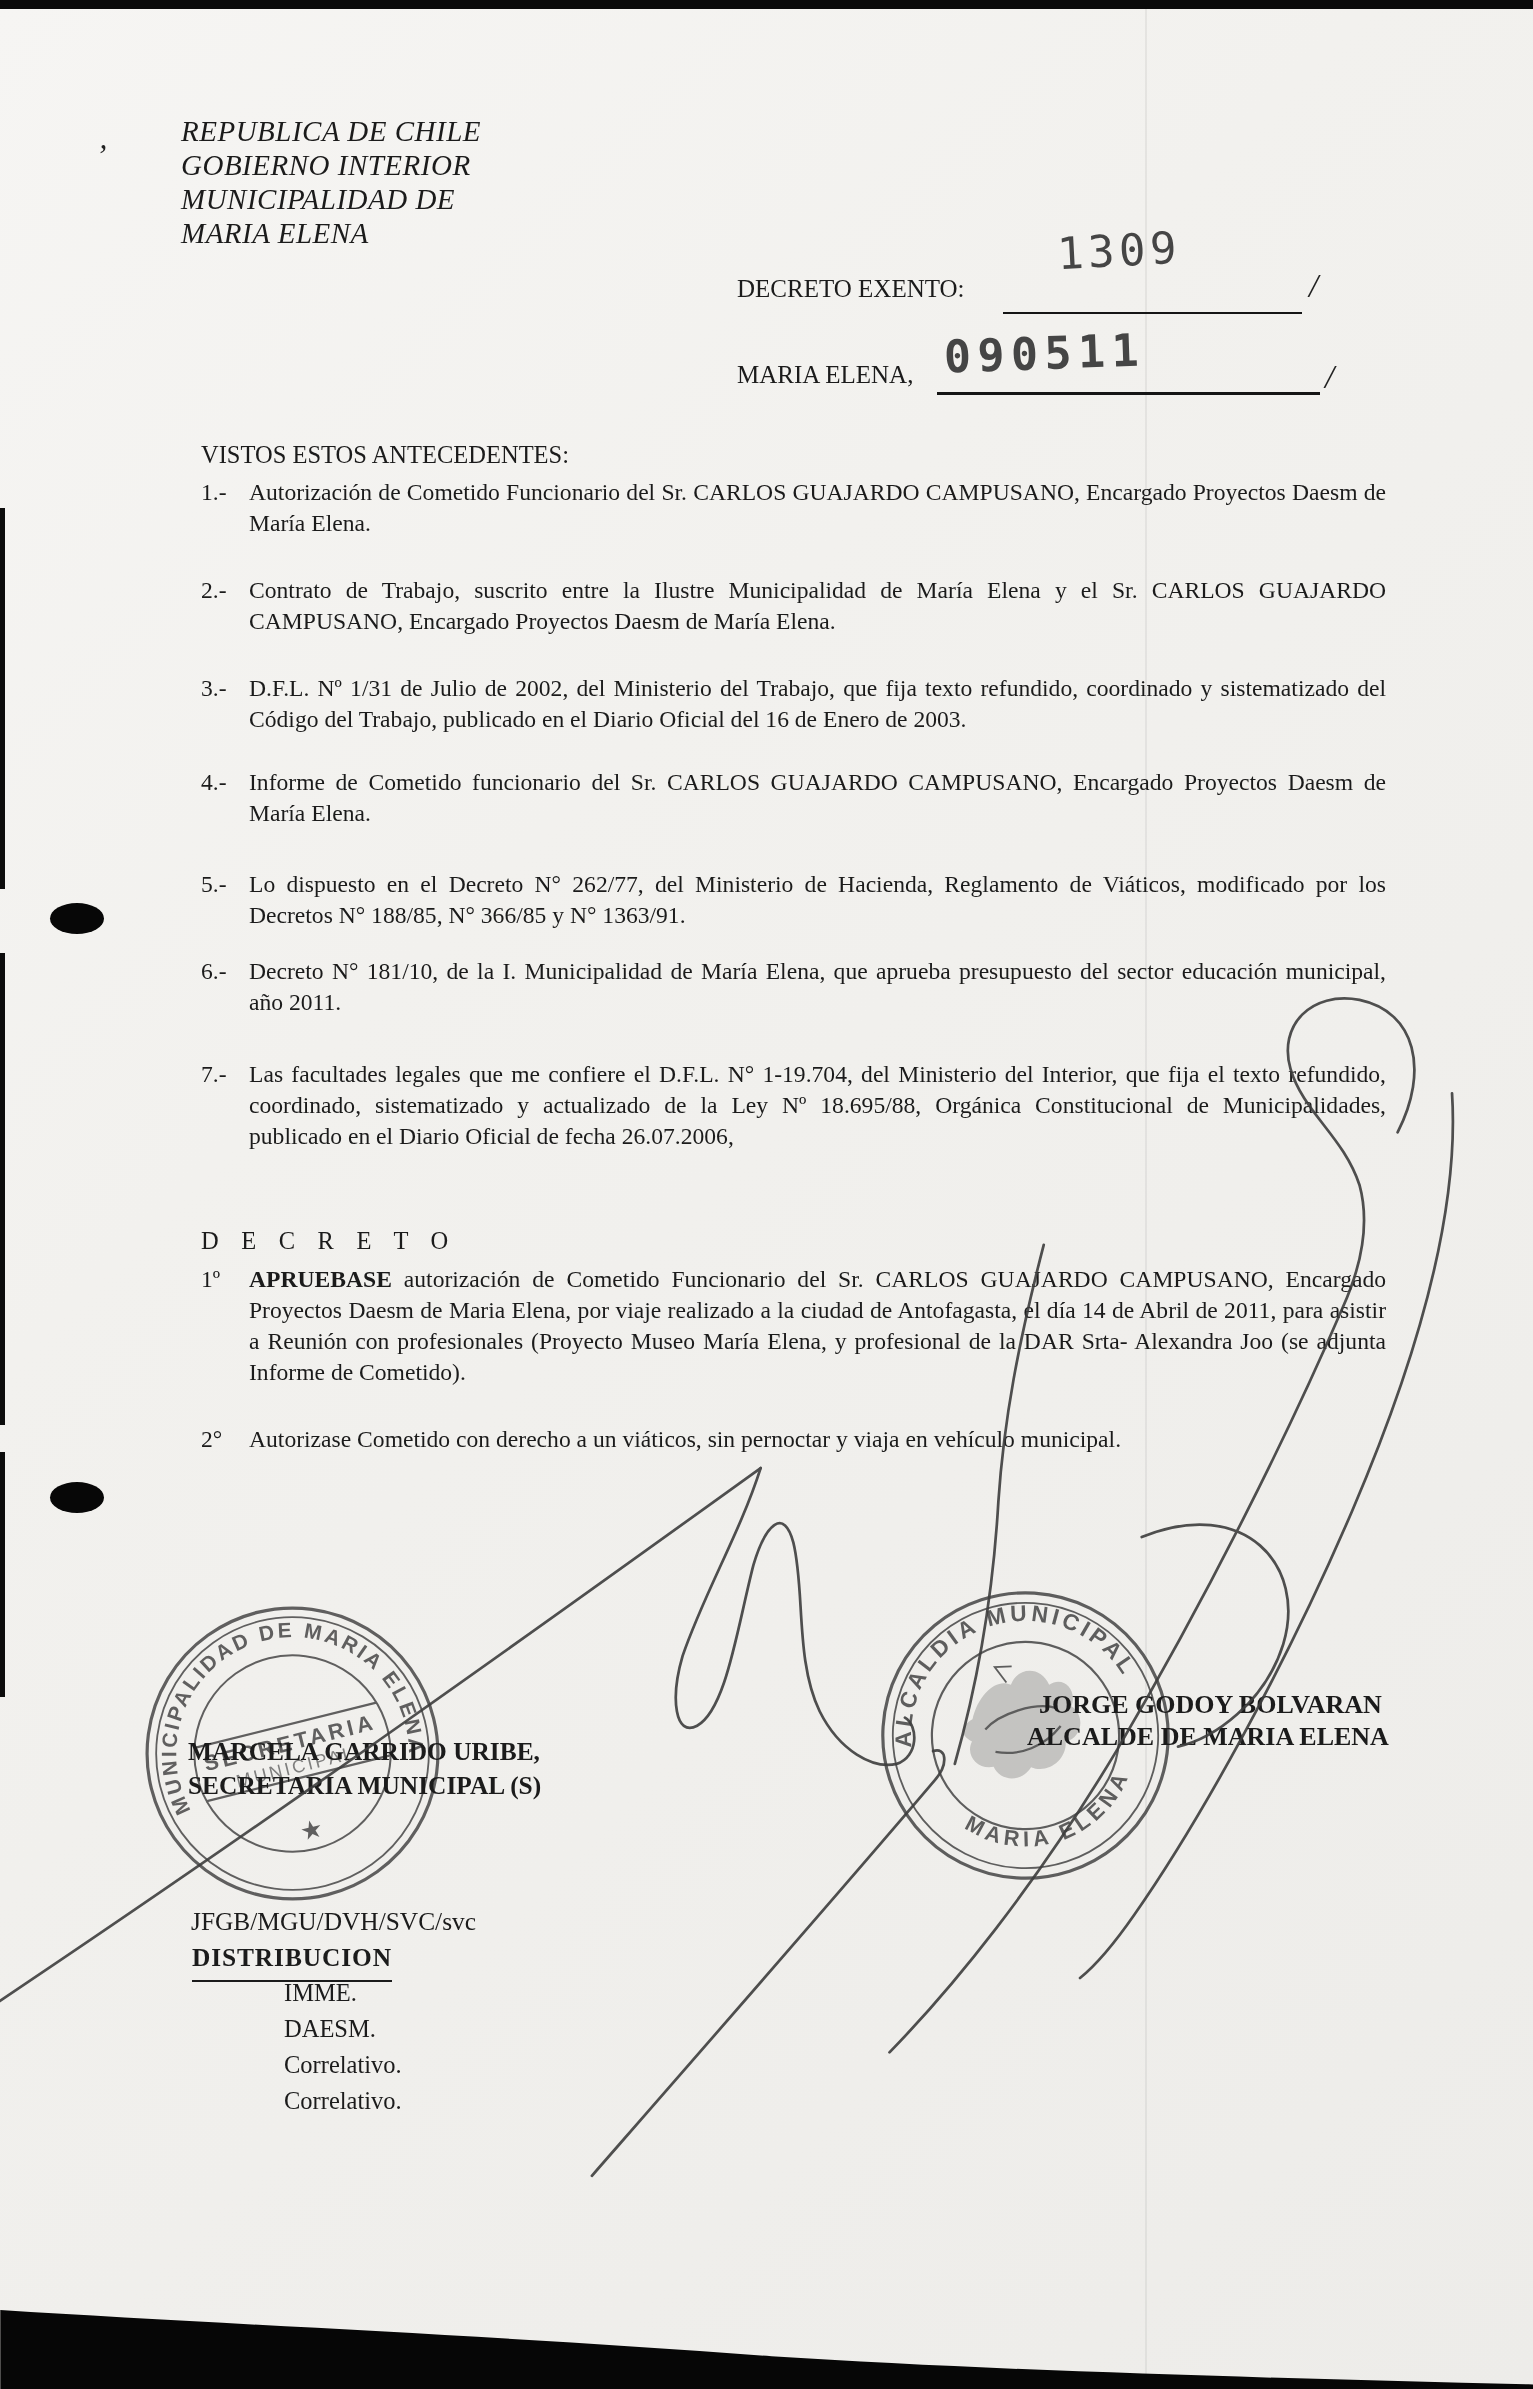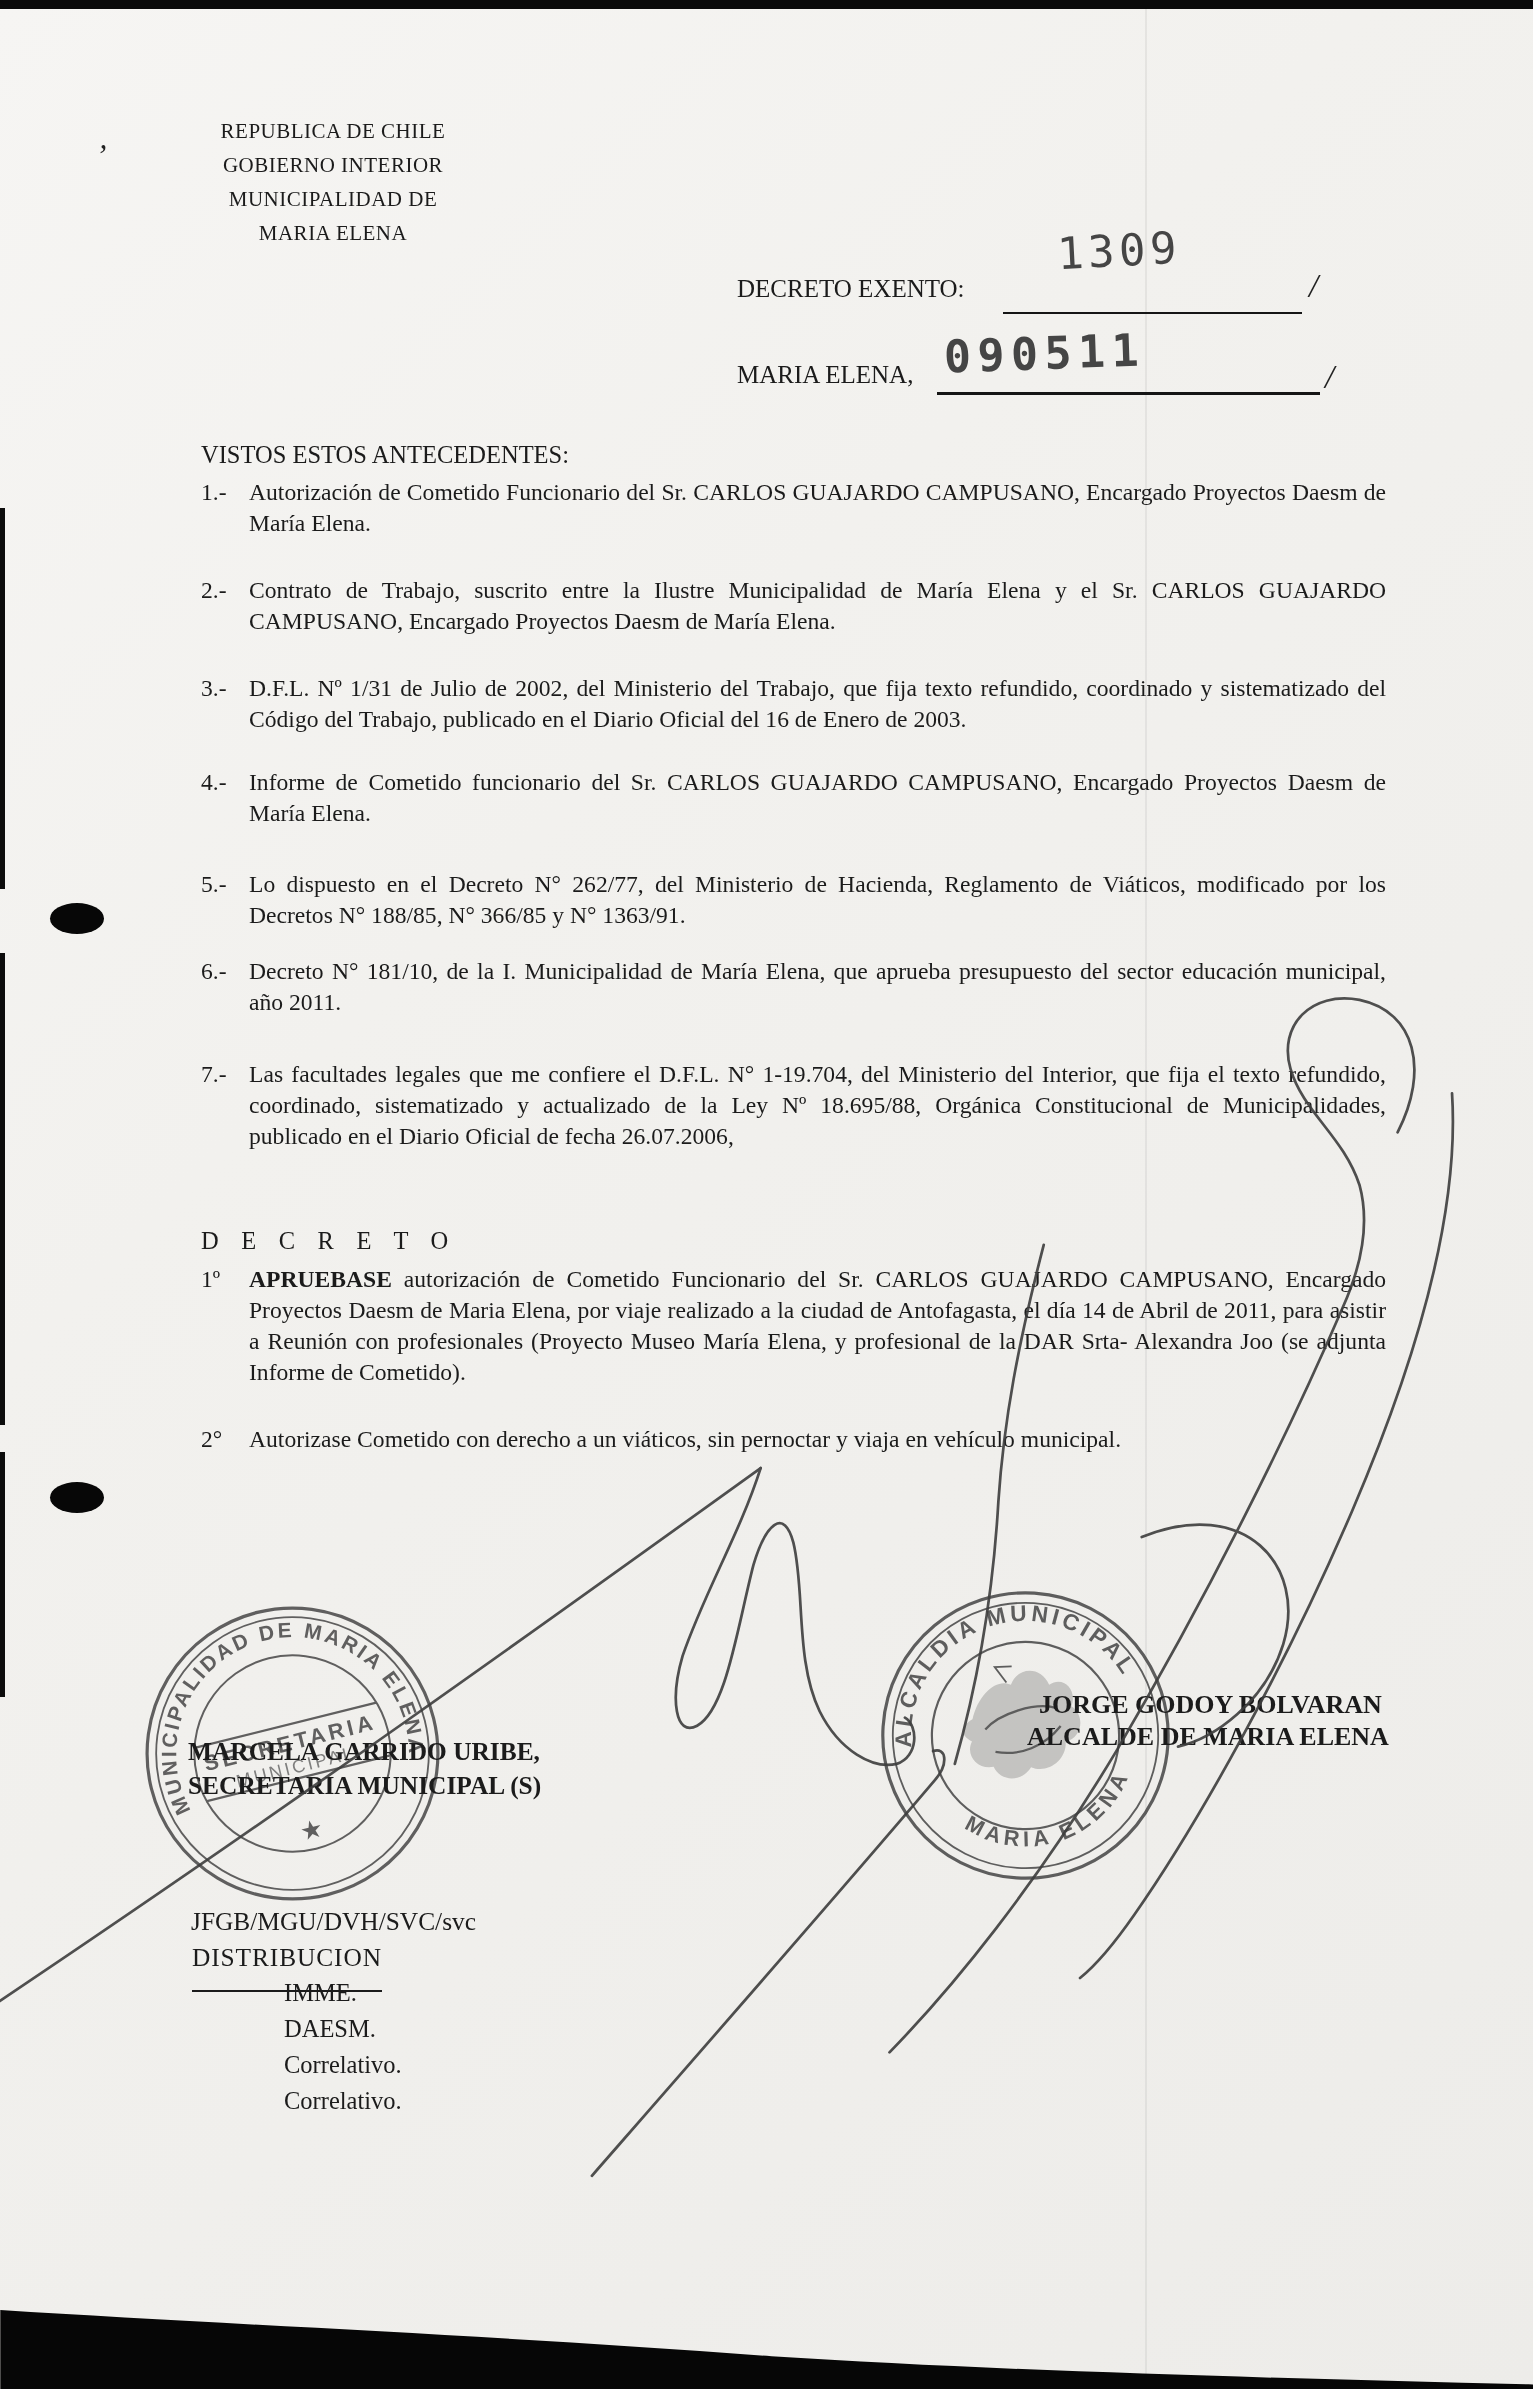--- a/index.html
+++ b/index.html
@@ -8,38 +8,38 @@
     background:linear-gradient(135deg,#f6f5f3 0%,#f2f1ee 35%,#efeeeb 75%,#edecE9 100%);
     font-family:"Liberation Serif", serif;color:#1b1b1b;
   }
   .abs{position:absolute;}
   
   .top-strip{left:0;top:0;width:1534px;height:9px;background:#0a0a0a;z-index:6;}
   .edge-line{left:0;width:4.5px;background:#0c0c0c;z-index:6;}
   .fold-line{left:1145px;top:0;width:1.8px;height:2389px;background:rgba(0,0,0,0.055);z-index:1;}
   .hole{width:54px;height:31px;border-radius:50%;background:#070707;z-index:6;}
   
-  .letterhead{left:181px;top:114px;width:304px;text-align:center;font-size:21px;line-height:34px;letter-spacing:0.5px;z-index:3;}
+  .letterhead{left:181px;top:114px;width:304px;text-align:left;font-size:29px;line-height:34px;letter-spacing:0.5px;z-index:3;font-style:italic;}
   .stray-mark{left:96px;top:138px;font-size:31px;font-style:italic;color:#222;z-index:3;}
   
   .field-label{font-size:25px;z-index:3;}
   .stamp-num{font-family:"DejaVu Sans Mono",monospace;color:#2e2e2e;opacity:.88;z-index:3;}
   .fill-line{height:0;border-bottom:2.7px solid #151515;z-index:3;}
   .slash{font-size:33px;font-style:italic;color:#222;z-index:3;}
   
   .heading{left:201px;font-size:24.5px;z-index:3;}
   .item{left:201px;width:1234px;z-index:3;}
   .item .num{position:absolute;left:0;top:0;font-size:23.6px;line-height:31px;}
   .item .body{margin-left:48px;width:1137px;font-size:23.6px;line-height:31px;text-align:justify;}
   .lead{font-weight:bold;}
   .spaced{letter-spacing:8.2px;}
   
   .sig-name{font-size:25.4px;font-weight:bold;z-index:3;}
   .footer-line{font-size:25.4px;z-index:3;}
-  .underlined{border-bottom:2.7px solid #1b1b1b;padding-bottom:18px;}
+  .underlined{border-bottom:2.7px solid #1b1b1b;padding-bottom:8px;font-weight:bold;}
   .dist-list{left:284px;top:1975px;font-size:24.5px;line-height:36px;z-index:3;}
   svg.stamp{z-index:2;}
   svg.ink{left:0;top:0;z-index:5;pointer-events:none;}
 </style>
 </head>
 <body>
 
 <div class="page">
 
   <div class="abs top-strip"></div>

